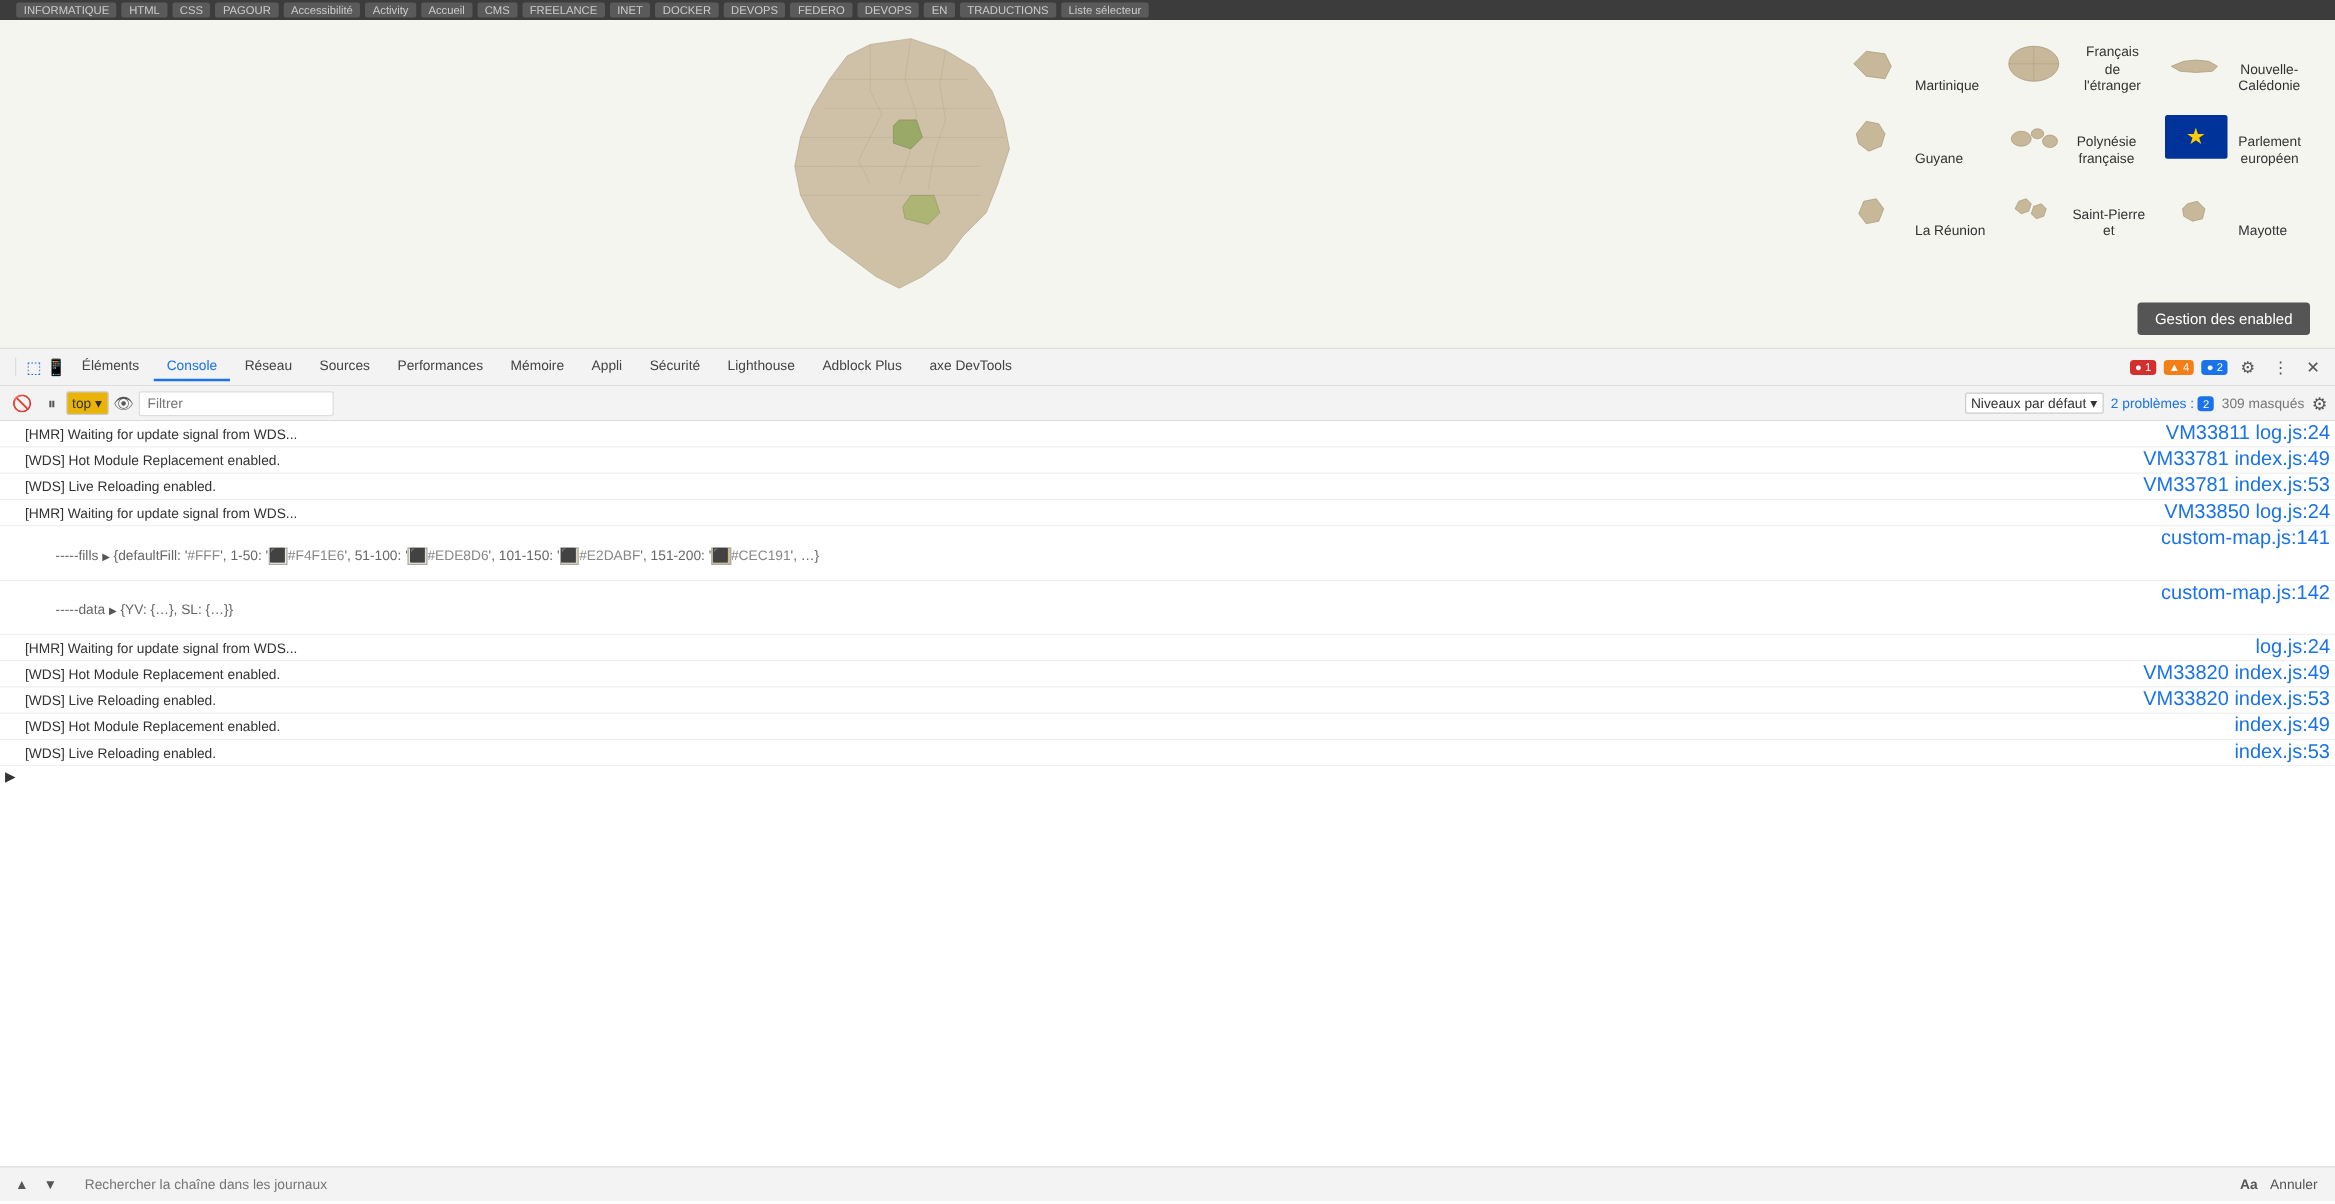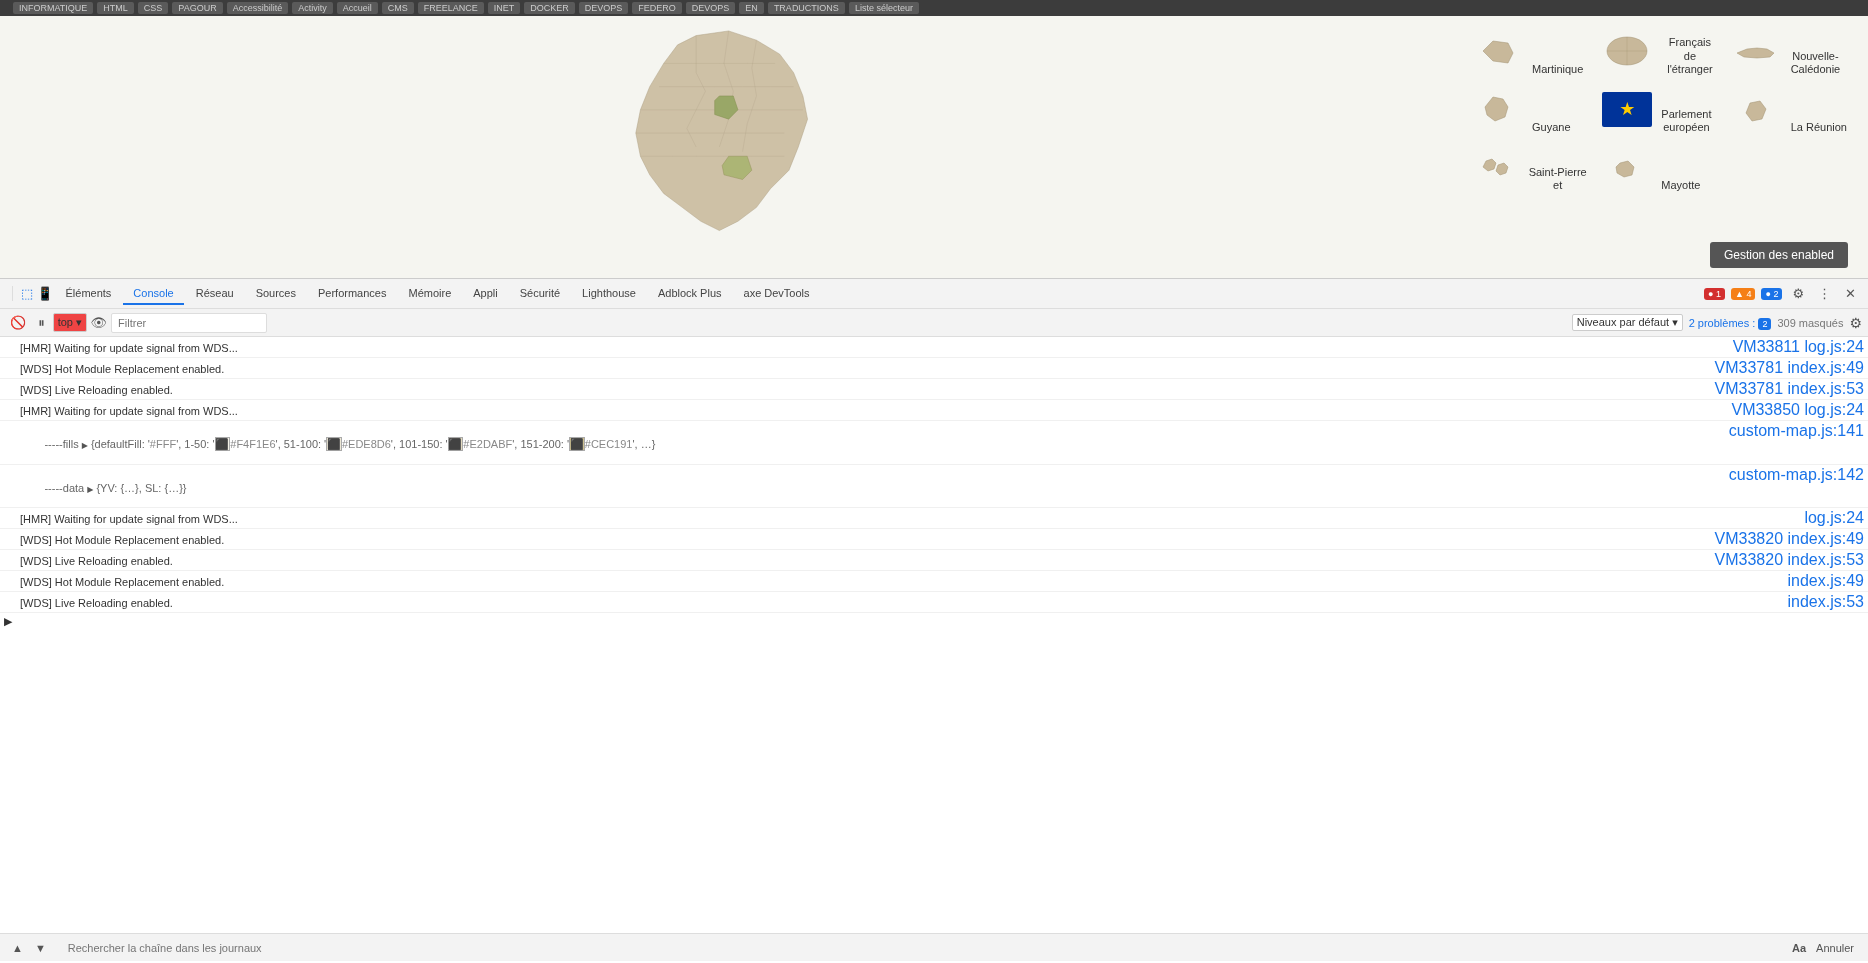--- a/index.html
+++ b/index.html
@@ -203,21 +203,21 @@
 
     .console-toolbar-left {
       display: flex;
       align-items: center;
       gap: 4px;
     }
 
     .top-selector {
       font-size: 11px;
       color: #333;
-      background: #ef4444;
+      background: #eab308;
       border: 1px solid #ccc;
       padding: 2px 4px;
       border-radius: 2px;
       cursor: pointer;
     }
 
     .eye-icon {
       font-size: 13px;
       color: #555;
       cursor: pointer;
@@ -477,20 +477,30 @@
 
     <div class="region-item">
       <div class="region-icon">
         <svg viewBox="0 0 50 40">
             <path d="M20,8 L30,10 L35,18 L32,28 L22,32 L14,26 L12,18 Z" fill="#c8b89a" stroke="#a09070" stroke-width="0.5"></path>
           </svg>
       </div>
       <span class="region-label">Guyane</span>
     </div>
 
+    <div class="region-item">
+      <div class="region-icon">
+        <svg viewBox="0 0 50 40">
+          <ellipse cx="15" cy="22" rx="8" ry="6" fill="#c8b89a" stroke="#a09070" stroke-width="0.5"></ellipse>
+          <ellipse cx="28" cy="18" rx="5" ry="4" fill="#c8b89a" stroke="#a09070" stroke-width="0.5"></ellipse>
+          <ellipse cx="38" cy="24" rx="6" ry="5" fill="#c8b89a" stroke="#a09070" stroke-width="0.5"></ellipse>
+        </svg>
+      </div>
+      <span class="region-label">Polynésie<br>française</span>
+    </div>
 
     <div class="region-item">
       <div class="region-icon">
         <div class="eu-flag"></div>
       </div>
       <span class="region-label">Parlement<br>européen</span>
     </div>
 
     <div class="region-item">
       <div class="region-icon">

